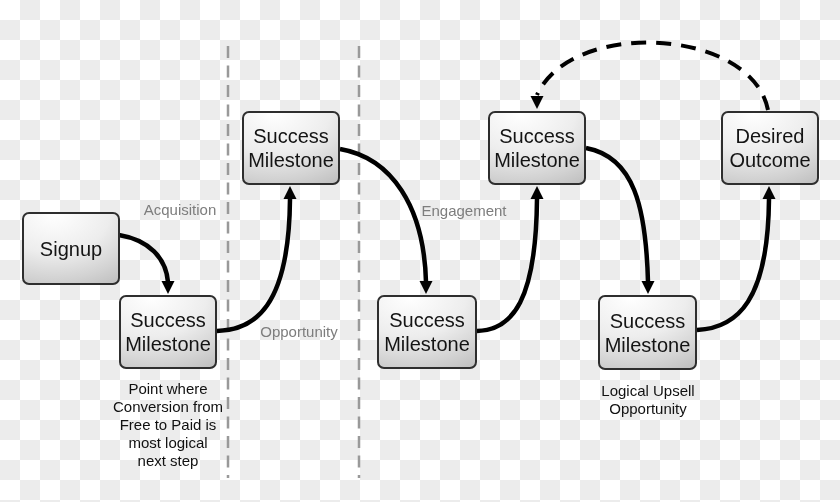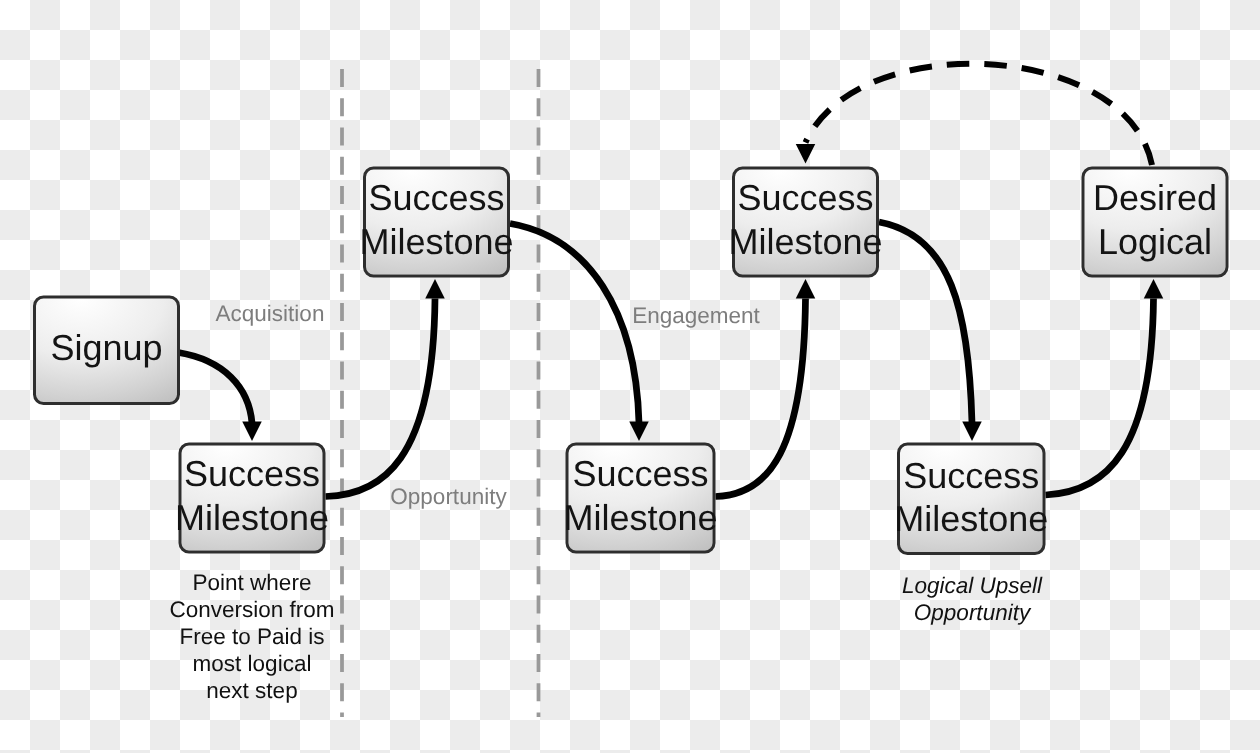--- a/index.html
+++ b/index.html
@@ -14,23 +14,23 @@
     background-size:40px 40px;
   }
   .edges { position:absolute; left:0; top:0; width:840px; height:502px; }
   .node {
     position:absolute;
     border:2.5px solid #2e2e2e;
     border-radius:7px;
     background:radial-gradient(140% 135% at 32% 0%, #ffffff 0%, #ededed 42%, #d2d2d2 70%, #b2b2b2 100%);
     display:flex; align-items:center; justify-content:center;
     text-align:center;
-    font-size:24px; line-height:1.2; color:#141414;
+    font-size:20px; line-height:1.2; color:#141414;
   }
-  #b-signup   { left:22px;  top:197px; width:98px;  height:73px; }
+  #b-signup   { left:22px;  top:212px; width:98px;  height:73px; }
   #b-m1       { left:119px; top:295px; width:98px;  height:74px; }
   #b-m2       { left:242px; top:111px; width:98px;  height:74px; }
   #b-m3       { left:377px; top:295px; width:100px; height:74px; }
   #b-m4       { left:488px; top:111px; width:98px;  height:74px; }
   #b-m5       { left:598px; top:295px; width:99px;  height:75px; }
   #b-outcome  { left:721px; top:111px; width:98px;  height:74px; }
   .elabel {
     position:absolute; transform:translateX(-50%);
     font-size:15px; color:#7d7d7d; white-space:nowrap;
   }
@@ -38,21 +38,21 @@
   #l-onboarding  { left:299px; top:323px; }
   #l-engagement  { left:464px; top:202px; }
   .caption {
     position:absolute; transform:translateX(-50%);
     font-size:15px; line-height:18px; color:#111111;
     text-align:center; white-space:pre-line;
   }
   #c-first-value { left:291px; top:50px;  }
   #c-conversion  { left:168px; top:380px; }
   #c-advocacy    { left:427px; top:381px; }
-  #c-upsell      { left:648px; top:382px;font-style:italic; }
+  #c-upsell      { left:648px; top:382px; }
 </style>
 </head>
 <body>
 
 <div class="stage">
 
   <svg class="edges" viewBox="0 0 840 502" xmlns="http://www.w3.org/2000/svg">
 
     <line x1="228" y1="46" x2="228" y2="478" stroke="#999999" stroke-width="2.5" stroke-dasharray="12 7.5"></line>
     <line x1="359" y1="46" x2="359" y2="478" stroke="#999999" stroke-width="2.5" stroke-dasharray="12 7.5"></line>
@@ -87,21 +87,21 @@
   <div class="node" id="b-m3">
     <span>Success Milestone</span>
   </div>
   <div class="node" id="b-m4">
     <span>Success Milestone</span>
   </div>
   <div class="node" id="b-m5">
     <span>Success Milestone</span>
   </div>
   <div class="node" id="b-outcome">
-    <span>Desired Logical</span>
+    <span>Desired Outcome</span>
   </div>
 
   <div class="elabel" id="l-acquisition">Acquisition</div>
   <div class="elabel" id="l-onboarding">Opportunity</div>
   <div class="elabel" id="l-engagement">Engagement</div>
 
   <div class="caption" id="c-conversion">Point where
 Conversion from
 Free to Paid is
 most logical

